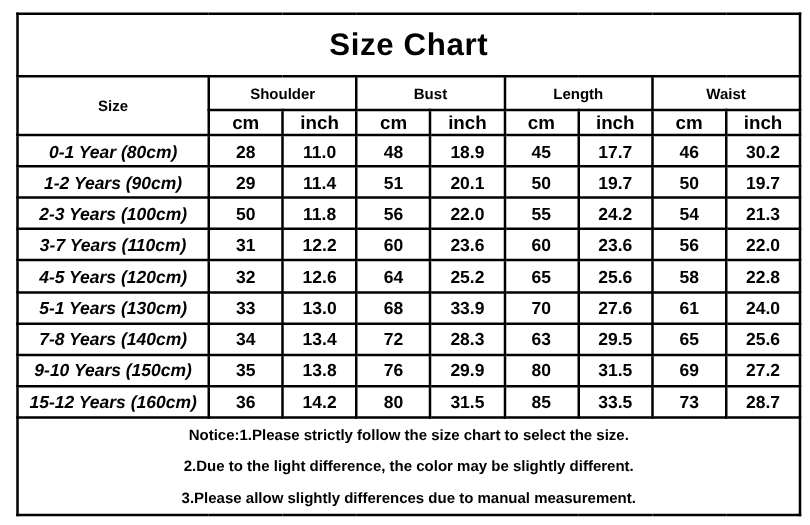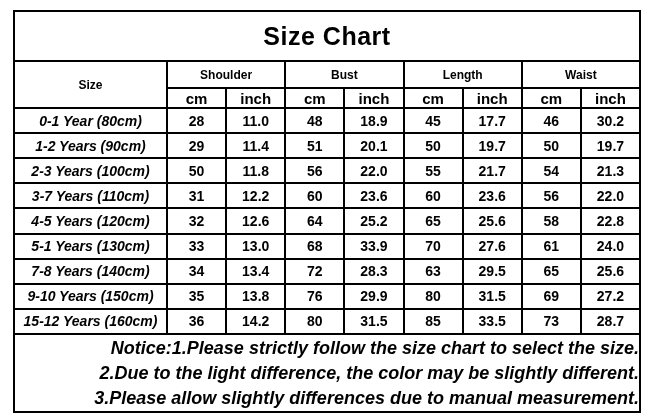--- a/index.html
+++ b/index.html
@@ -48,24 +48,23 @@
   .group-cell { font-size: 12px; }
   .size-head-cell { font-size: 12px; margin-top: 31px; }
   .unit-row { height: 20px; }
   .unit-cell { font-size: 15px; }
   tbody tr.data-row { height: 24px; }
   tbody td { font-size: 14px; }
   tbody td.size-cell { font-size: 14px; font-style: italic; }
   .notice-row { height: 78px; }
   .notice-cell { font-size: 15px; }
   .notice-line {
-    text-align: right;
+    text-align: center;
     line-height: 25px;
-    font-size: 18px;
-    font-style: italic;
+    font-size: 12px;
   }
 </style>
 </head>
 <body>
 
 <div class="chart-wrap">
   <table class="size-chart">
     <colgroup>
       <col style="width:153px">
       <col>
@@ -122,21 +121,21 @@
           <td class="value-cell">50</td>
           <td class="value-cell">19.7</td>
         </tr>
         <tr class="data-row">
           <td class="size-cell">2-3 Years (100cm)</td>
           <td class="value-cell">50</td>
           <td class="value-cell">11.8</td>
           <td class="value-cell">56</td>
           <td class="value-cell">22.0</td>
           <td class="value-cell">55</td>
-          <td class="value-cell">21.7</td>
+          <td class="value-cell">24.2</td>
           <td class="value-cell">54</td>
           <td class="value-cell">21.3</td>
         </tr>
         <tr class="data-row">
           <td class="size-cell">3-7 Years (110cm)</td>
           <td class="value-cell">31</td>
           <td class="value-cell">12.2</td>
           <td class="value-cell">60</td>
           <td class="value-cell">23.6</td>
           <td class="value-cell">60</td>

